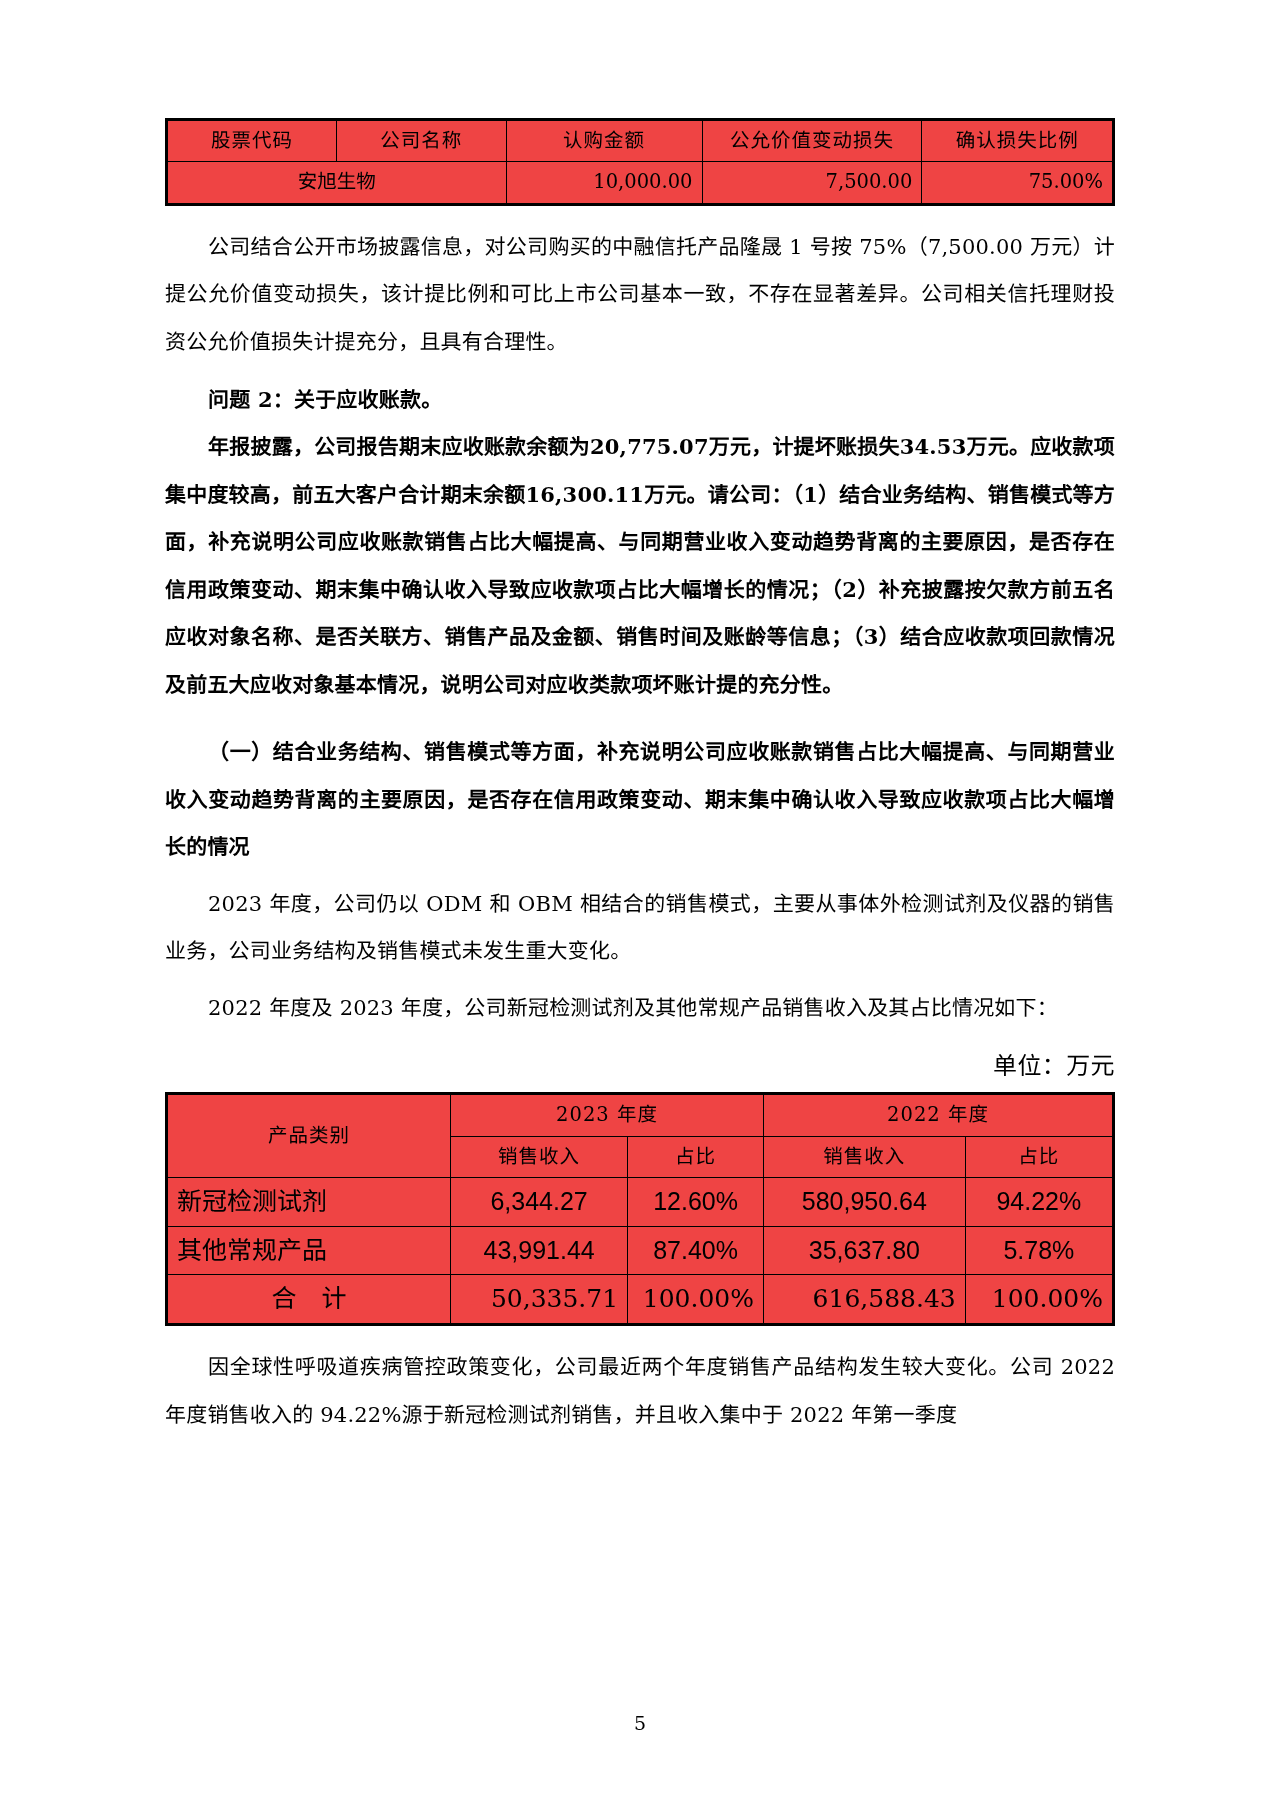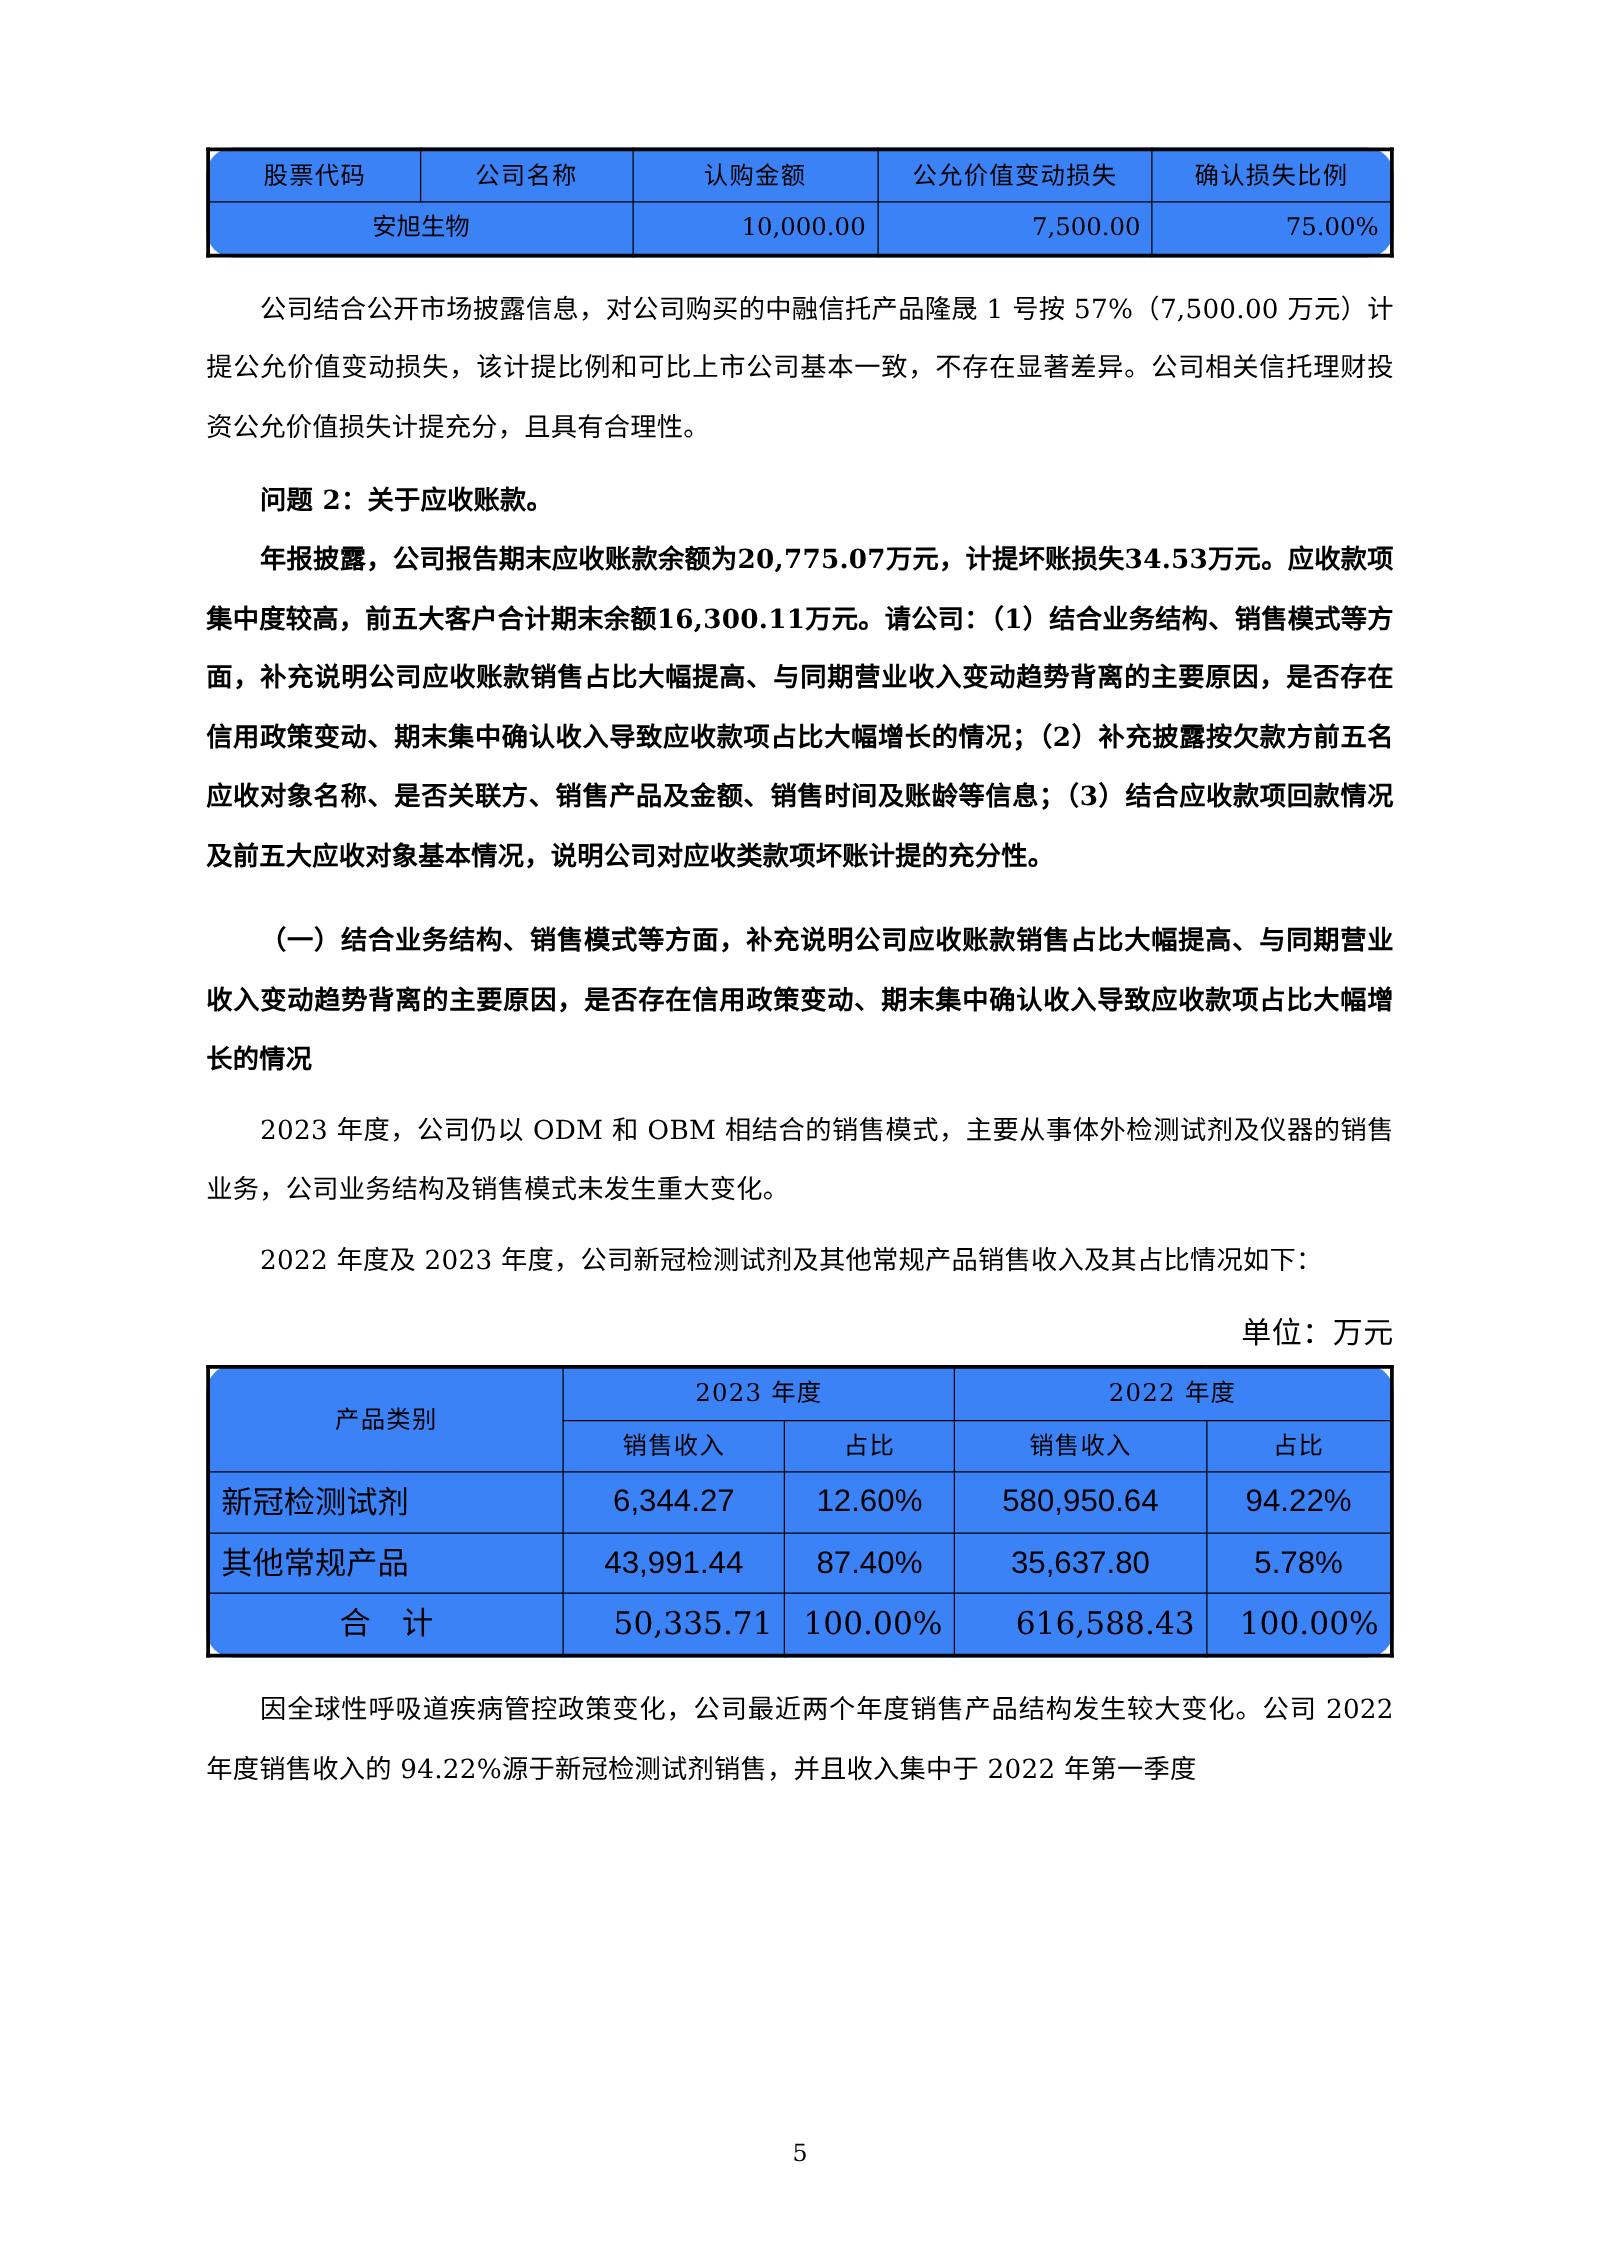--- a/index.html
+++ b/index.html
@@ -26,22 +26,21 @@
     width: 950px;
   }
 
   
   table.doc-table {
     border-collapse: collapse;
     width: 100%;
     table-layout: fixed;
     font-family: "DejaVu Serif", "Liberation Serif", serif;
     font-size: 19.5px;
-    background: #3b82f6;
-    border-radius: 22px;
+    background: #ef4444;
   }
   table.doc-table td,
   table.doc-table th {
     border: 1.4px solid #000;
     padding: 7px 9px;
     vertical-align: middle;
     line-height: 1.35;
     font-weight: normal;
   }
   table.doc-table {
@@ -130,21 +129,21 @@
             <td class="num-b">10,000.00</td>
             <td class="num-b">7,500.00</td>
             <td class="num-b">75.00%</td>
           </tr>
         </tbody>
       </table>
     </div>
 
     <div class="gap-m"></div>
 
-    <p class="body">公司结合公开市场披露信息，对公司购买的中融信托产品隆晟 1 号按 57%（7,500.00 万元）计提公允价值变动损失，该计提比例和可比上市公司基本一致，不存在显著差异。公司相关信托理财投资公允价值损失计提充分，且具有合理性。</p>
+    <p class="body">公司结合公开市场披露信息，对公司购买的中融信托产品隆晟 1 号按 75%（7,500.00 万元）计提公允价值变动损失，该计提比例和可比上市公司基本一致，不存在显著差异。公司相关信托理财投资公允价值损失计提充分，且具有合理性。</p>
 
     <div class="gap-s"></div>
 
     <p class="body b">问题 2：关于应收账款。</p>
 
     <p class="body b">年报披露，公司报告期末应收账款余额为20,775.07万元，计提坏账损失34.53万元。应收款项集中度较高，前五大客户合计期末余额16,300.11万元。请公司：（1）结合业务结构、销售模式等方面，补充说明公司应收账款销售占比大幅提高、与同期营业收入变动趋势背离的主要原因，是否存在信用政策变动、期末集中确认收入导致应收款项占比大幅增长的情况；（2）补充披露按欠款方前五名应收对象名称、是否关联方、销售产品及金额、销售时间及账龄等信息；（3）结合应收款项回款情况及前五大应收对象基本情况，说明公司对应收类款项坏账计提的充分性。</p>
 
     <div class="gap-s"></div>
 
 

